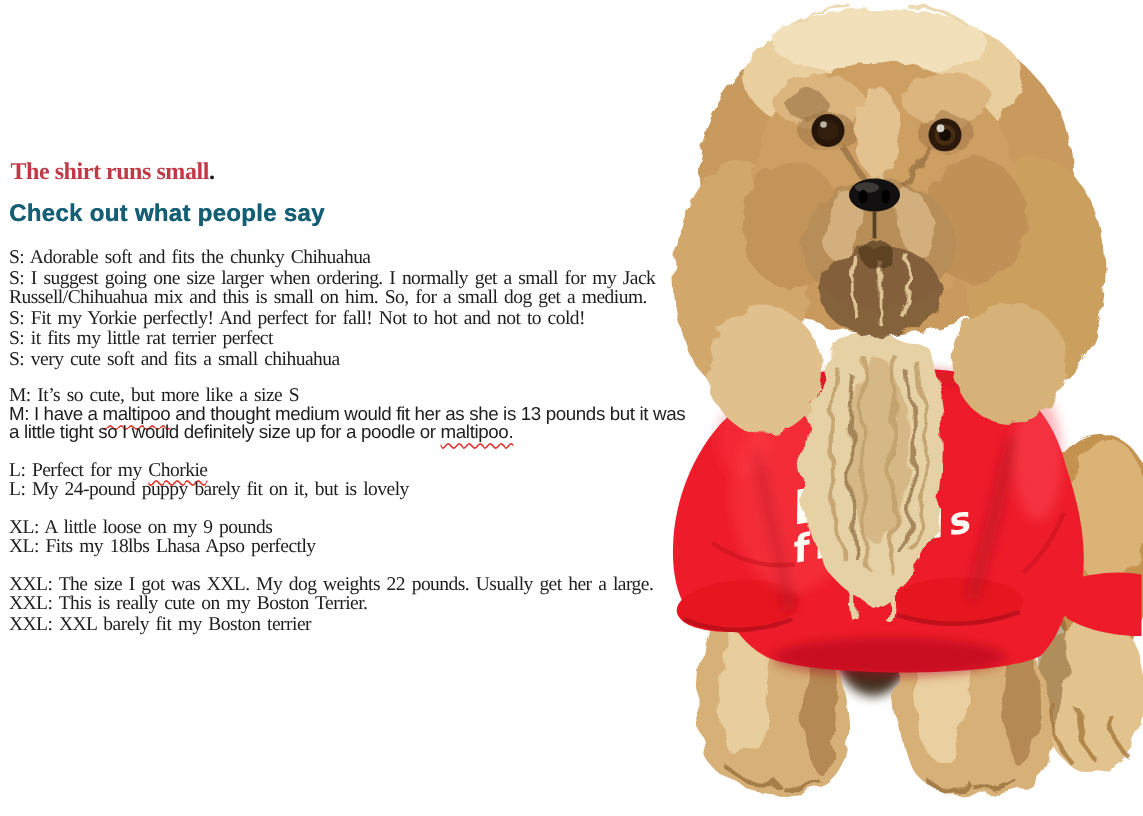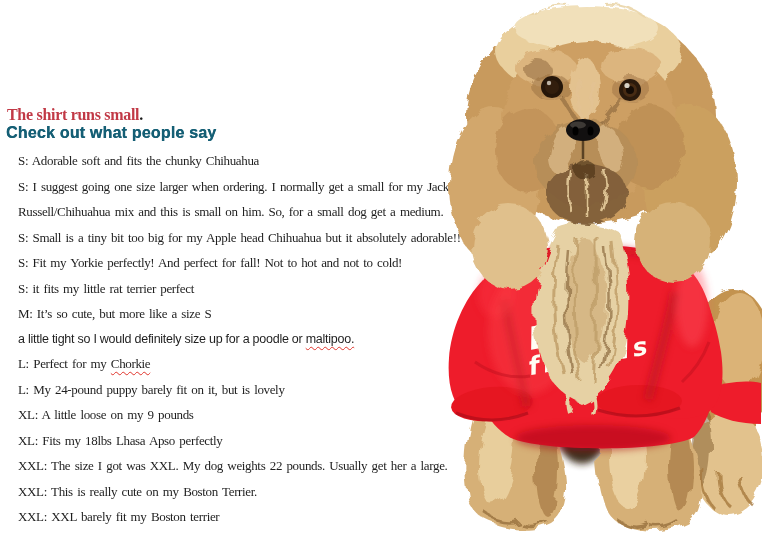--- a/index.html
+++ b/index.html
@@ -6,27 +6,27 @@
   .stage {
     position:relative; width:762px; height:544px; overflow:hidden;
     background:var(--background,#fff);
     font-family:"Liberation Serif", serif;
     -webkit-font-smoothing:antialiased;
   }
   .text-col { position:absolute; left:6px; top:106px; width:500px; color:var(--body_text,#1e1e1e); }
   .headline { margin:0 0 0 1px; font-family:"Liberation Serif", serif; font-weight:700;
     font-size:16px; line-height:17px; letter-spacing:-0.3px; color:var(--heading_red,#c13946); }
   .headline .period { color:#1a1a1a; }
-  .sub-headline { margin:1px 0 0 0; font-family:"Liberation Sans", sans-serif; font-weight:700;
+  .sub-headline { margin:11px 0 0 0; font-family:"Liberation Sans", sans-serif; font-weight:700;
     font-size:16px; line-height:18px; letter-spacing:0.2px; color:var(--heading_teal,#155f75);
     text-shadow:0.3px 0 0 currentColor; }
   .reviews { margin-top:12px; }
   .reviews .group { margin-top:11px; }
   .reviews .group:first-child { margin-top:0; }
-  .line { margin:12px; white-space:pre; font-size:13px; line-height:13.5px;
+  .line { margin:0; white-space:pre; font-size:13px; line-height:13.5px;
     letter-spacing:-0.35px; word-spacing:1.5px; }
   .line.sans { font-family:"Liberation Sans", sans-serif; font-size:12.5px; line-height:12.5px;
     letter-spacing:-0.25px; word-spacing:0; }
   .mis { text-decoration-line:underline; text-decoration-style:wavy;
     text-decoration-color:var(--squiggle_red,#e0342b); text-decoration-thickness:1px;
     text-underline-offset:2.5px; }
   .dog { position:absolute; left:380px; top:0; }
 </style>
 </head>
 <body>
@@ -34,26 +34,27 @@
 <div class="stage">
 
   <div class="text-col">
     <h1 class="headline"><span>The shirt runs small</span><span class="period">.</span></h1>
     <h2 class="sub-headline">Check out what people say</h2>
     <div class="reviews">
         <div class="group">
           <p class="line">S: Adorable soft and fits the chunky Chihuahua</p>
           <p class="line">S: I suggest going one size larger when ordering. I normally get a small for my Jack</p>
           <p class="line">Russell/Chihuahua mix and this is small on him. So, for a small dog get a medium.</p>
-          <p class="line">S: Small is a tiny bit too big for my Apple head Chihuahua but it absolutely adorable!!</p>
           <p class="line">S: Fit my Yorkie perfectly! And perfect for fall! Not to hot and not to cold!</p>
           <p class="line">S: it fits my little rat terrier perfect</p>
+          <p class="line">S: very cute soft and fits a small chihuahua</p>
         </div>
         <div class="group">
           <p class="line">M: It’s so cute, but more like a size S</p>
+          <p class="line sans">M: I have a <span class="mis">maltipoo</span> and thought medium would fit her as she is 13 pounds but it was</p>
           <p class="line sans">a little tight so I would definitely size up for a poodle or <span class="mis">maltipoo.</span></p>
         </div>
         <div class="group">
           <p class="line">L: Perfect for my <span class="mis">Chorkie</span></p>
           <p class="line">L: My 24-pound puppy barely fit on it, but is lovely</p>
         </div>
         <div class="group">
           <p class="line">XL: A little loose on my 9 pounds</p>
           <p class="line">XL: Fits my 18lbs Lhasa Apso perfectly</p>
         </div>

